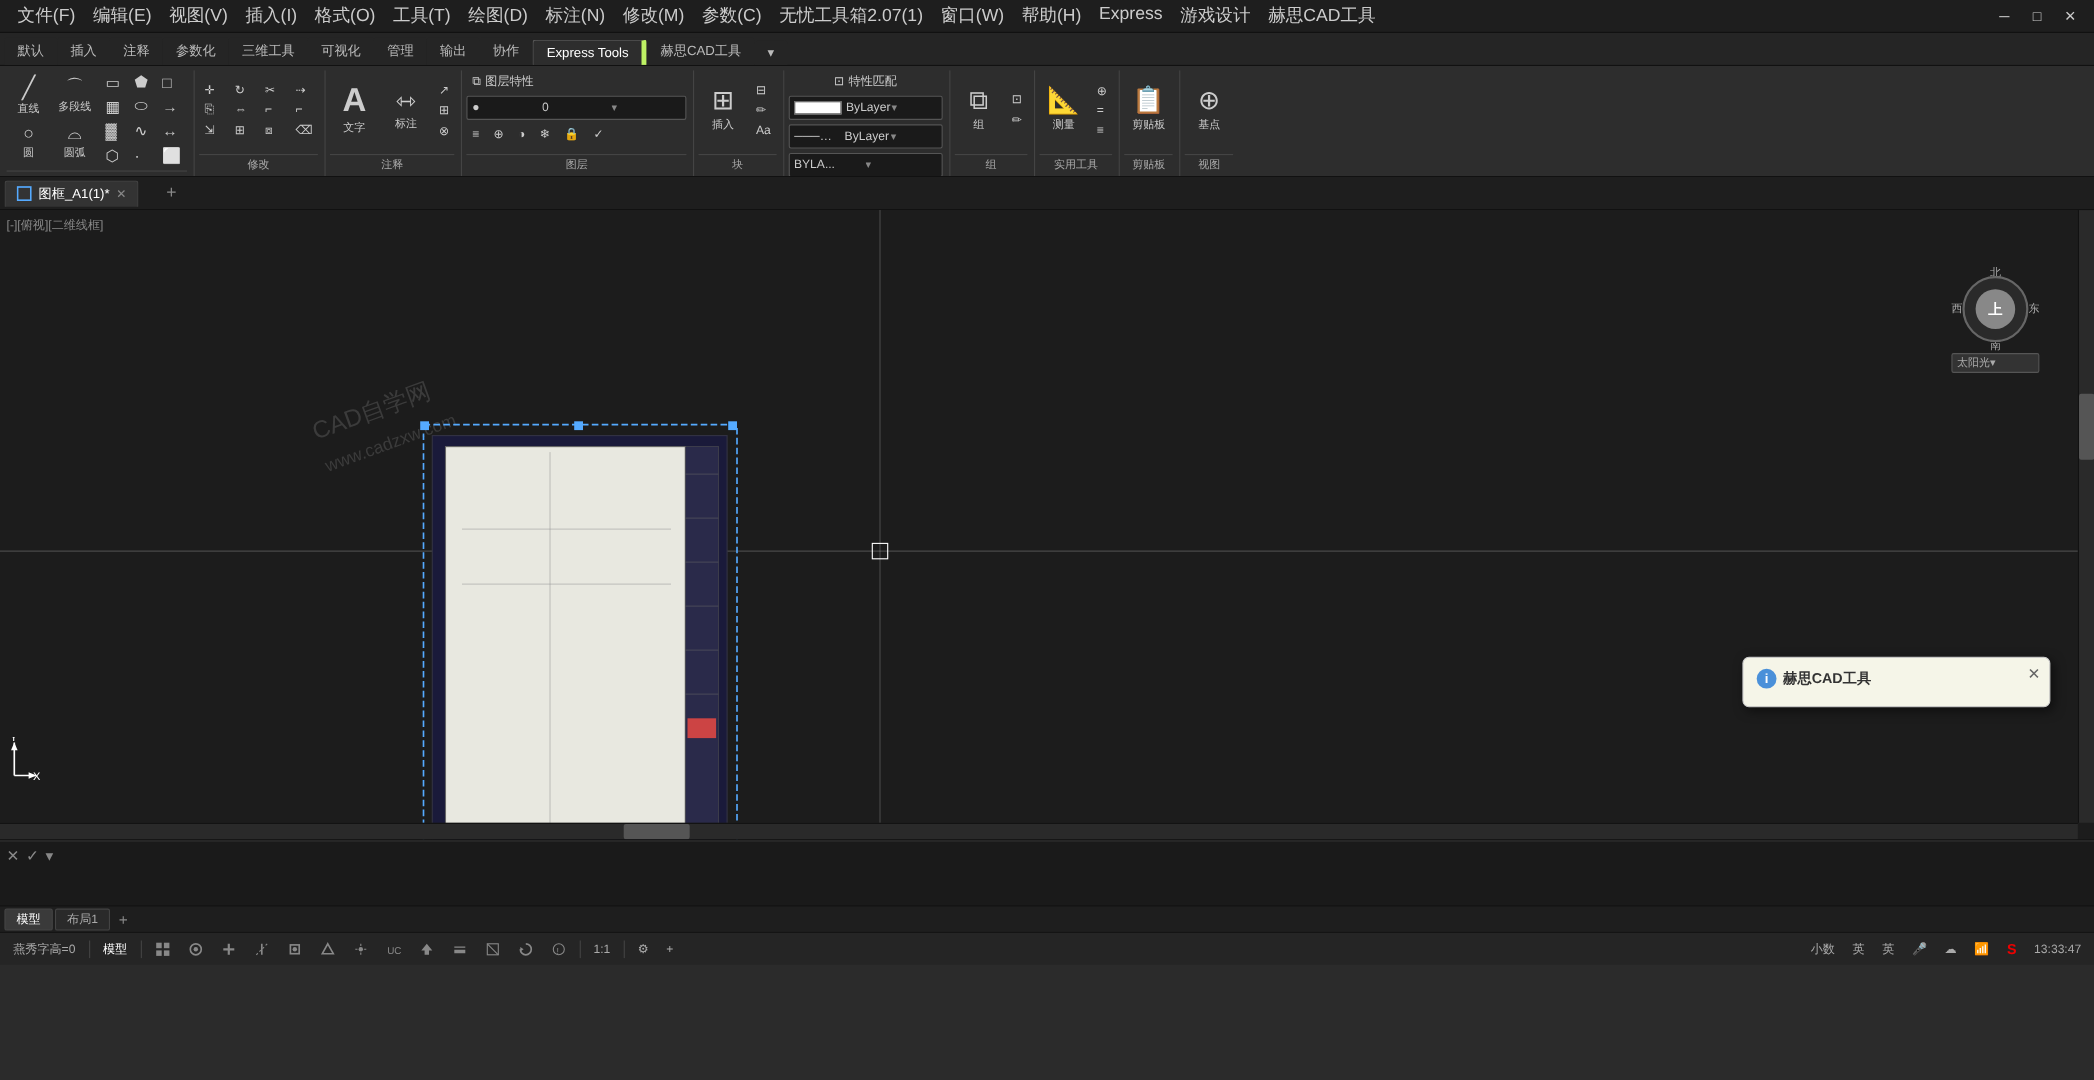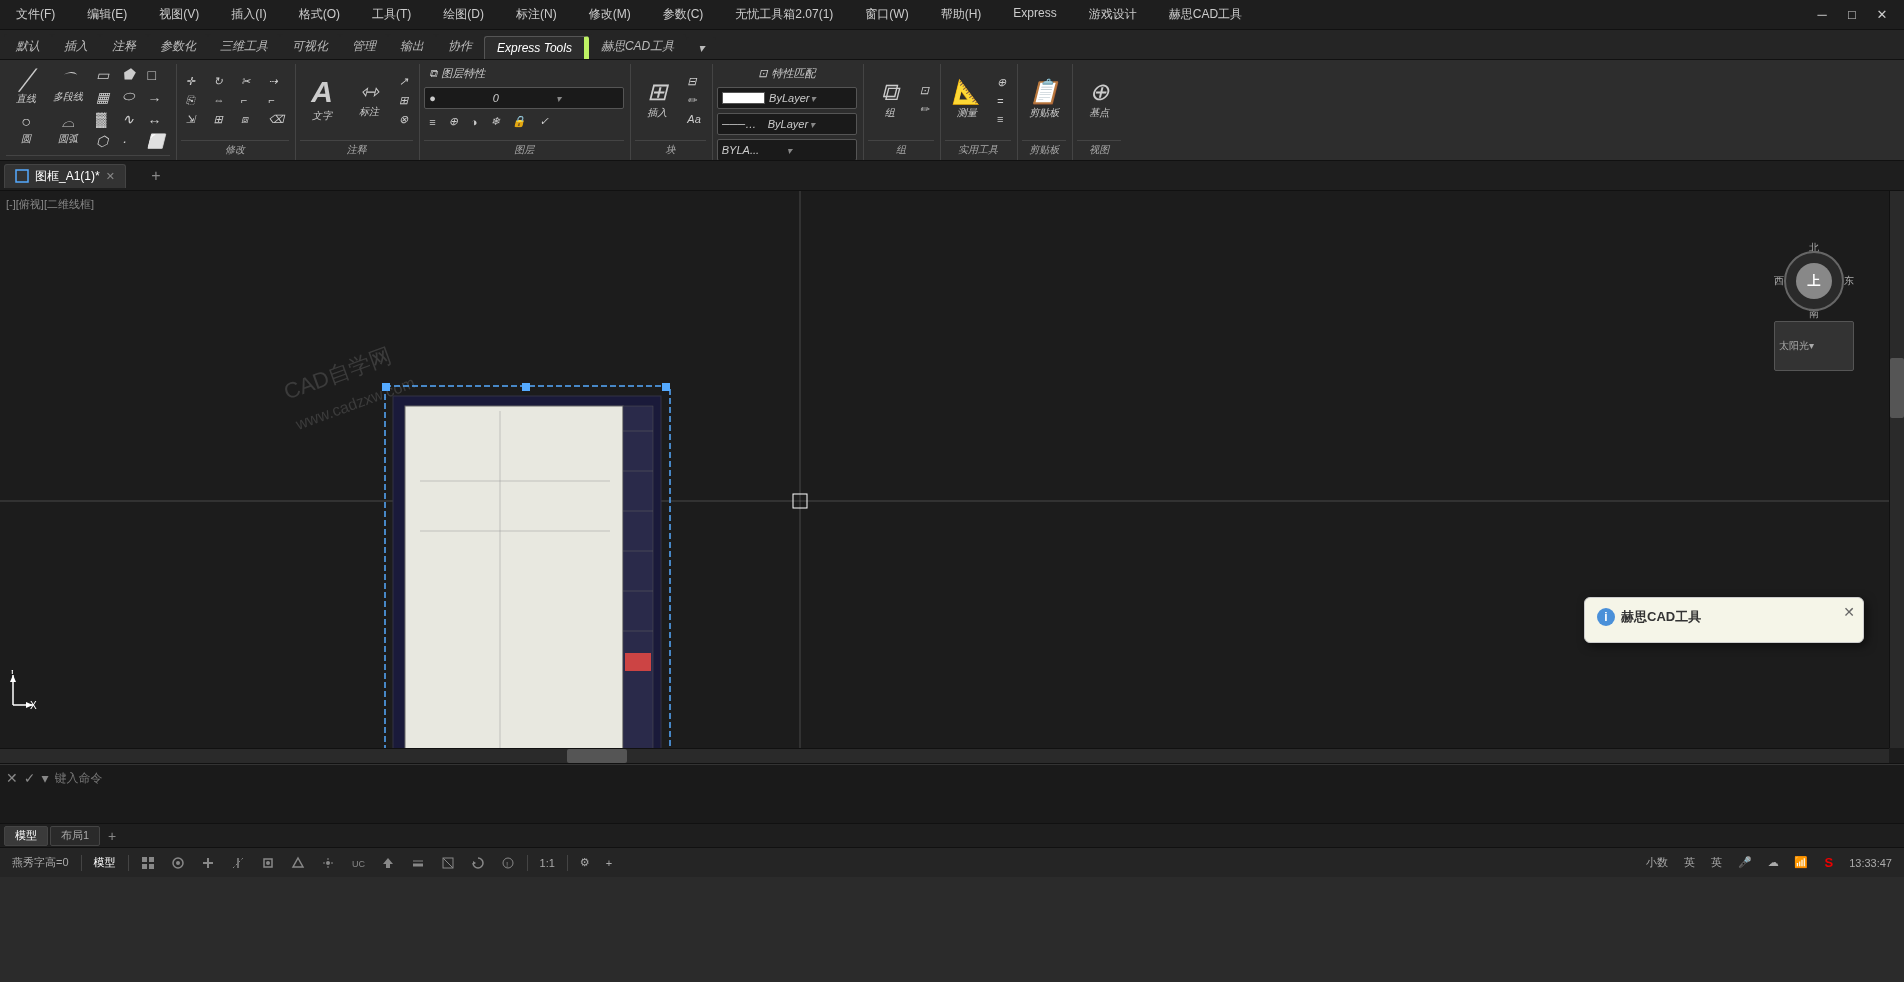--- a/index.html
+++ b/index.html
@@ -19,22 +19,22 @@
       height: 30px;
       background: #1e1e1e;
       display: flex;
       align-items: center;
       justify-content: space-between;
       padding: 0 8px;
       border-bottom: 1px solid #111;
     }
     #title-bar .menu-items {
       display: flex;
-      gap: 16px;
-      font-size: 12px;
+      gap: 0;
+      font-size: 16px;
       color: #ccc;
     }
     #title-bar .menu-items span {
       padding: 2px 8px;
       cursor: pointer;
       border-radius: 2px;
     }
     #title-bar .win-controls {
       display: flex;
       gap: 2px;
@@ -43,21 +43,20 @@
       width: 28px; height: 24px;
       background: transparent; border: none;
       color: #ccc; cursor: pointer; font-size: 13px;
       border-radius: 2px;
     }
 
     
     #ribbon {
       background: #2d2d2d;
       border-bottom: 1px solid #111;
-      font-style: italic;
     }
     #ribbon-tabs {
       height: 30px;
       background: #252525;
       display: flex;
       align-items: flex-end;
       padding-left: 4px;
       border-bottom: 1px solid #111;
     }
     .ribbon-tab {
@@ -272,21 +271,21 @@
 
     #compass-btn {
       position: absolute;
       bottom: 0; left: 50%;
       transform: translateX(-50%);
       background: #333;
       border: 1px solid #555;
       border-radius: 2px;
       font-size: 10px;
       color: #aaa;
-      padding: 17px 4px;
+      padding: 1px 4px;
       cursor: pointer;
     }
 
     
     .scrollbar-v {
       position: absolute;
       right: 0; top: 0;
       width: 15px;
       height: calc(100% - 15px);
       background: #2a2a2a;
@@ -904,21 +903,20 @@
   </div>
 </div>
 
 <div id="command-bar">
   <div id="command-input-row">
     <div class="cmd-icons">
       <span class="cmd-icon">✕</span>
       <span class="cmd-icon">✓</span>
       <span class="cmd-icon">▾</span>
     </div>
-    <input id="command-input" type="text" placeholder="键入命令" style="">
   </div>
 </div>
 
 <div id="layout-bar">
   <div class="layout-tab active">模型</div>
   <div class="layout-tab">布局1</div>
   <div class="layout-tab-add">+</div>
 </div>
 
 <div id="status-bar">

